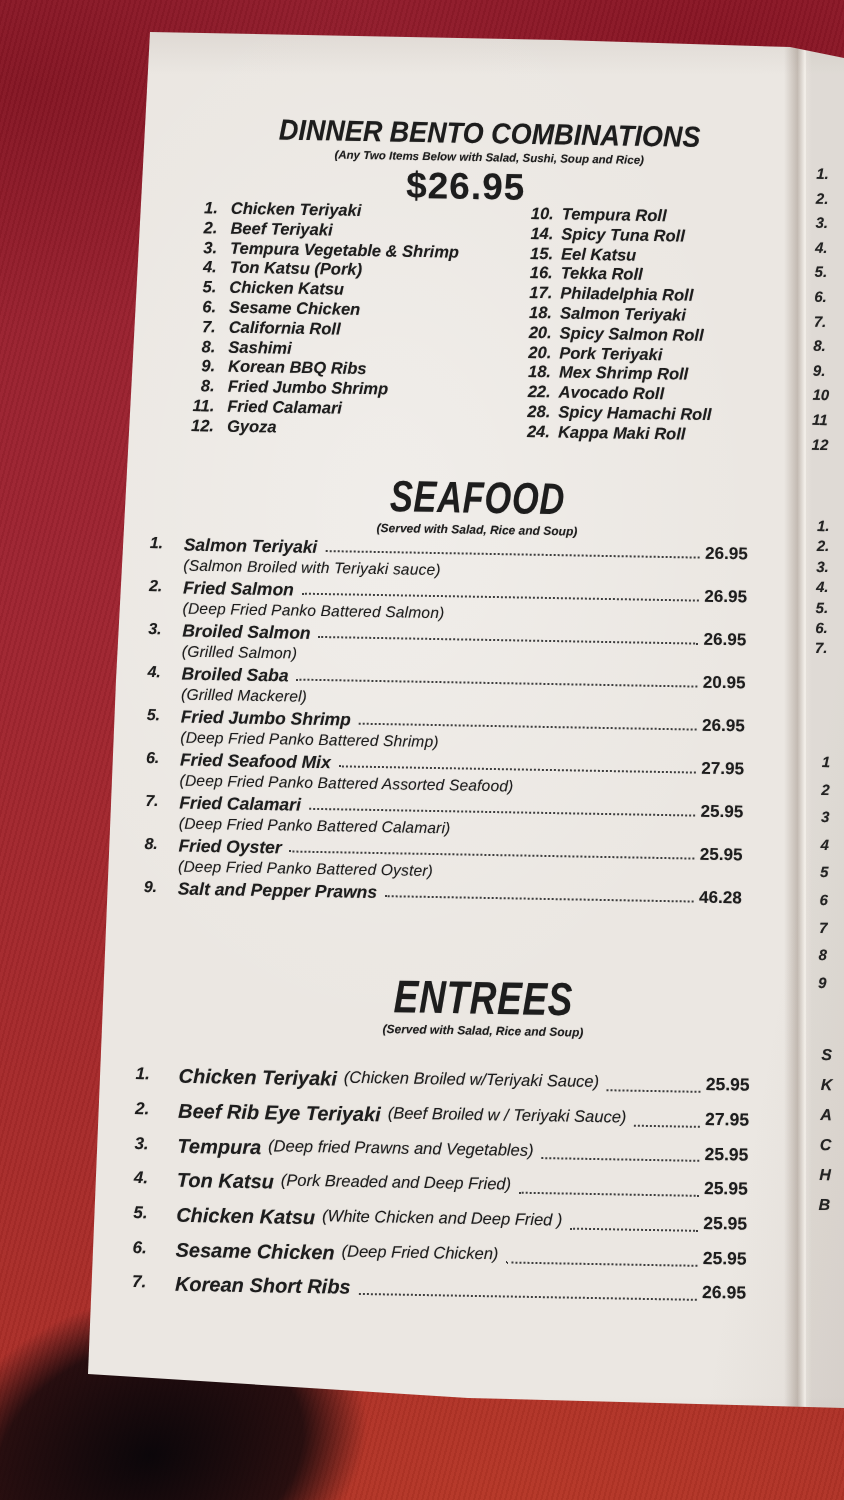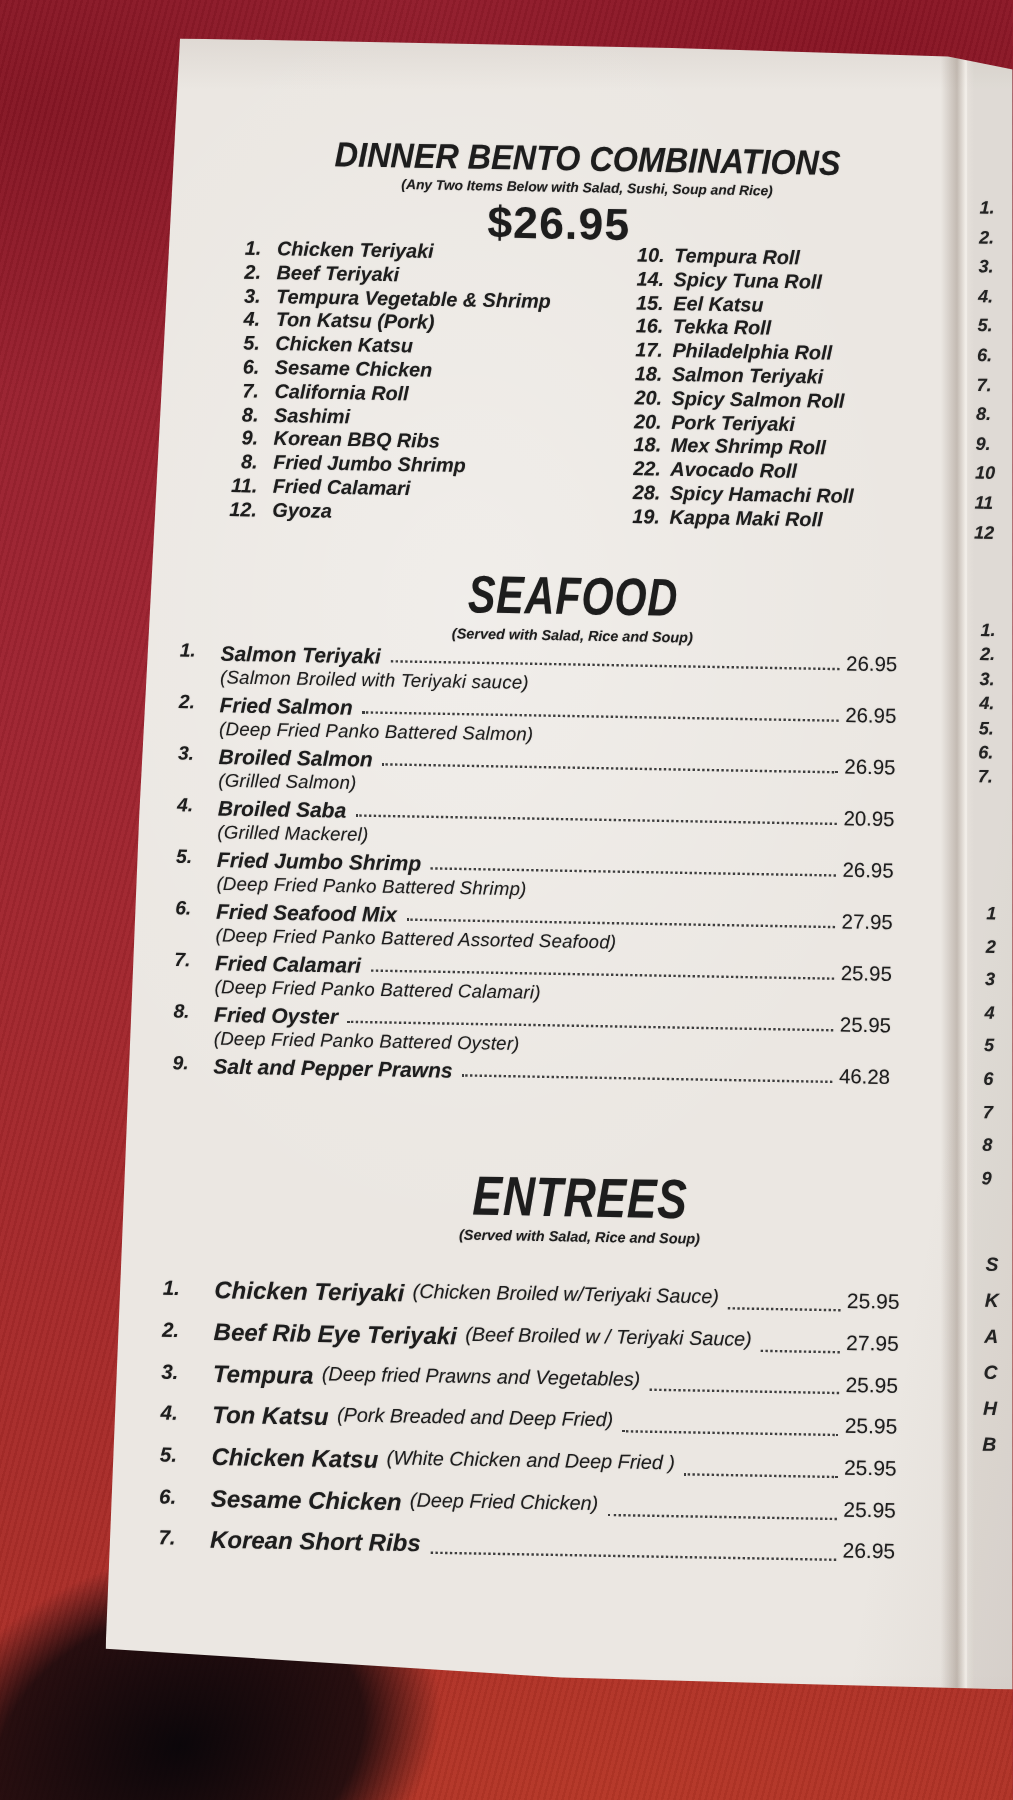--- a/index.html
+++ b/index.html
@@ -74,21 +74,21 @@
   .b-lbl{white-space:nowrap;}
 
   
   .sf-list{margin:0 96px 0 150px;}
   .sf-item{margin-bottom:1px;}
   .sf-row{display:flex;align-items:flex-end;line-height:22px;}
   .sf-num{width:20px;flex:none;font-size:16px;font-weight:700;font-style:italic;margin-right:14px;margin-bottom:1px;}
   .sf-nm{font-size:17.5px;font-weight:700;font-style:italic;white-space:nowrap;}
   .sf-desc{font-size:15.5px;font-style:italic;line-height:19px;margin-left:34px;letter-spacing:0.2px;white-space:nowrap;}
   .lead{flex:1;border-bottom:2px dotted #3d3d3d;margin:0 5px 6px 8px;min-width:20px;}
-  .price{font-size:17px;font-weight:400;white-space:nowrap;}
+  .price{font-size:17px;font-weight:700;white-space:nowrap;}
 
   
   .en-list{margin:24px 94px 0 136px;}
   .en-row{display:flex;align-items:flex-end;line-height:32.8px;}
   .en-num{width:26px;flex:none;font-size:17px;font-weight:700;font-style:italic;margin-right:17px;margin-bottom:1px;}
   .en-nm{font-size:20px;font-weight:700;font-style:italic;white-space:nowrap;}
   .en-desc{font-size:16.5px;font-style:italic;margin-left:7px;margin-bottom:2px;white-space:nowrap;}
   .en-row .lead{margin-bottom:9px;}
   .en-row .price{font-size:17.5px;margin-bottom:1px;}
 
@@ -204,21 +204,21 @@
         </div>
       <div class="b-row">
           <span class="b-num">22.</span>
           <span class="b-lbl">Avocado Roll</span>
         </div>
       <div class="b-row">
           <span class="b-num">28.</span>
           <span class="b-lbl">Spicy Hamachi Roll</span>
         </div>
       <div class="b-row">
-          <span class="b-num">19.</span>
+          <span class="b-num">24.</span>
           <span class="b-lbl">Kappa Maki Roll</span>
         </div>
     </div>
   </div>
 
   <div class="sec-header seafood-header tilt">
     <div class="sec-title">SEAFOOD</div>
     <div class="sec-sub">(Served with Salad, Rice and Soup)</div>
   </div>
 

